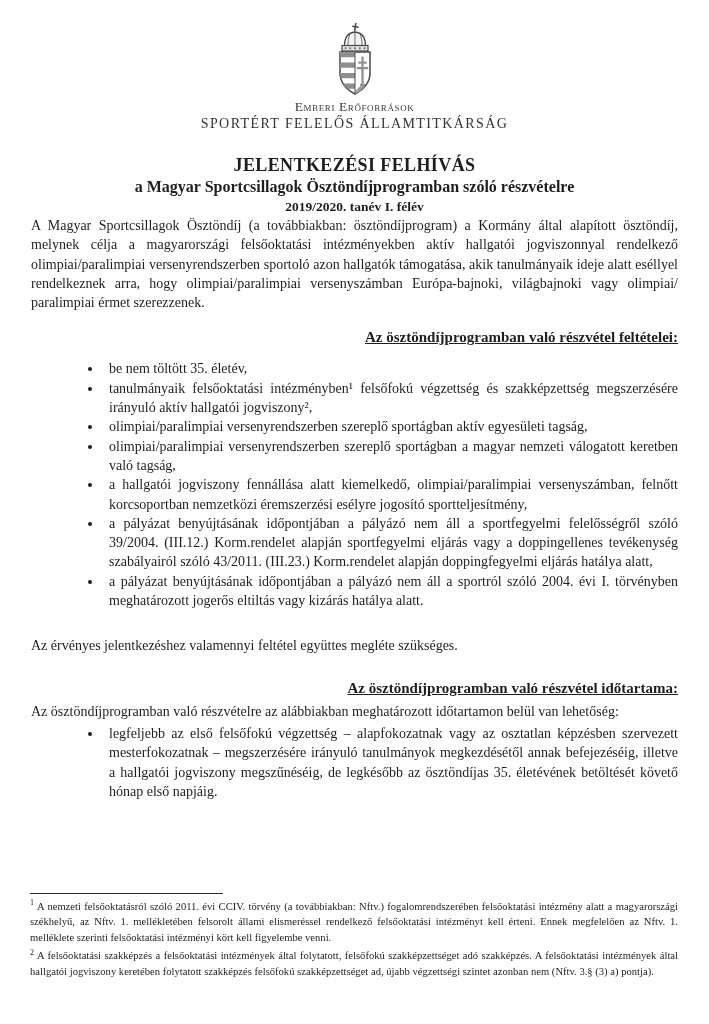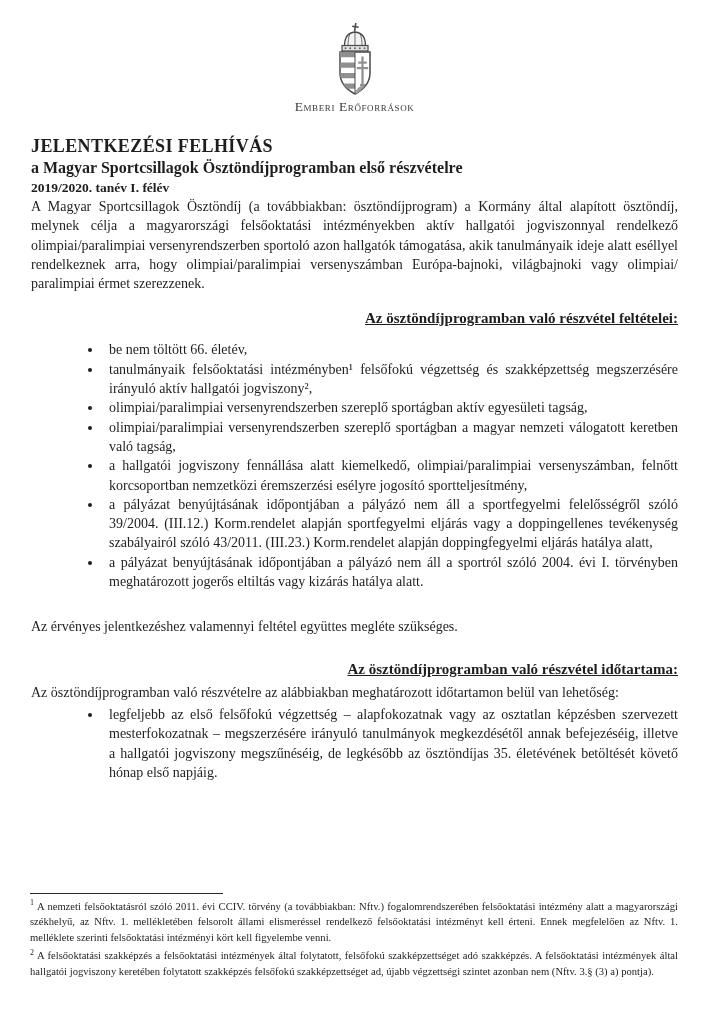--- a/index.html
+++ b/index.html
@@ -26,21 +26,21 @@
     color: #3a3a3a;
   }
   .secretariat-line {
     font-size: 14px;
     line-height: 18px;
     letter-spacing: 1.4px;
     margin-top: 1px;
     color: #333333;
   }
   
-  .title-block { text-align: left; margin-top: 21px; }
+  .title-block { text-align: center; margin-top: 21px; }
   .title-main  { font-size: 18px; font-weight: bold; line-height: 22px; letter-spacing: 0.4px; }
   .title-sub   { font-size: 16px; font-weight: bold; line-height: 21px; }
   .title-term  { font-size: 13.5px; font-weight: bold; line-height: 19px; }
   
   .body-text {
     font-size: 14px;
     line-height: 19.3px;
     text-align: justify;
   }
   p { margin: 0; }
@@ -141,38 +141,39 @@
       </g>
       <path d="M35 64 h5 v-2.5 l-1.2 1 -1.3 -1.6 -1.3 1.6 -1.2 -1 Z" fill="#8f8f8f"></path>
       <g fill="#8f8f8f">
         <rect x="36.4" y="34.5" width="2.2" height="30"></rect>
         <rect x="33.2" y="39.5" width="8.6" height="2.2"></rect>
         <rect x="31.8" y="45" width="11.4" height="2.2"></rect>
       </g>
       <line x1="30" y1="30" x2="30" y2="72" stroke="#4a4a4a" stroke-width="1"></line>
     </svg>
     <div class="ministry-line">Emberi Erőforrások</div>
+    <div class="secretariat-line">SPORTÉRT FELELŐS ÁLLAMTITKÁRSÁG</div>
   </div>
 
   <div class="title-block">
     <div class="title-main">JELENTKEZÉSI FELHÍVÁS</div>
-    <div class="title-sub">a Magyar Sportcsillagok Ösztöndíjprogramban első részvételre</div>
+    <div class="title-sub">a Magyar Sportcsillagok Ösztöndíjprogramban szóló részvételre</div>
     <div class="title-term">2019/2020. tanév I. félév</div>
   </div>
 
   <div class="body-text">
 
     <p class="intro-para">A Magyar Sportcsillagok Ösztöndíj (a továbbiakban: ösztöndíjprogram) a Kormány által alapított ösztöndíj, melynek célja a magyarországi felsőoktatási intézményekben aktív hallgatói jogviszonnyal rendelkező olimpiai/paralimpiai versenyrendszerben sportoló azon hallgatók támogatása, akik tanulmányaik ideje alatt eséllyel rendelkeznek arra, hogy olimpiai/paralimpiai versenyszámban Európa-bajnoki, világbajnoki vagy olimpiai/ paralimpiai érmet szerezzenek.</p>
 
     <h2 class="section-heading">
       <span class="u">Az ösztöndíjprogramban való részvétel feltételei:</span>
     </h2>
 
     <ul class="bullets">
-      <li>be nem töltött 66. életév,</li>
+      <li>be nem töltött 35. életév,</li>
       <li>tanulmányaik felsőoktatási intézményben¹ felsőfokú végzettség és szakképzettség megszerzésére irányuló aktív hallgatói jogviszony²,</li>
       <li>olimpiai/paralimpiai versenyrendszerben szereplő sportágban aktív egyesületi tagság,</li>
       <li>olimpiai/paralimpiai versenyrendszerben szereplő sportágban a magyar nemzeti válogatott keretben való tagság,</li>
       <li>a hallgatói jogviszony fennállása alatt kiemelkedő, olimpiai/paralimpiai versenyszámban, felnőtt korcsoportban nemzetközi éremszerzési esélyre jogosító sportteljesítmény,</li>
       <li>a pályázat benyújtásának időpontjában a pályázó nem áll a sportfegyelmi felelősségről szóló 39/2004. (III.12.) Korm.rendelet alapján sportfegyelmi eljárás vagy a doppingellenes tevékenység szabályairól szóló 43/2011. (III.23.) Korm.rendelet alapján doppingfegyelmi eljárás hatálya alatt,</li>
       <li>a pályázat benyújtásának időpontjában a pályázó nem áll a sportról szóló 2004. évi I. törvényben meghatározott jogerős eltiltás vagy kizárás hatálya alatt.</li>
     </ul>
 
     <p class="validity-para">Az érvényes jelentkezéshez valamennyi feltétel együttes megléte szükséges.</p>
 

